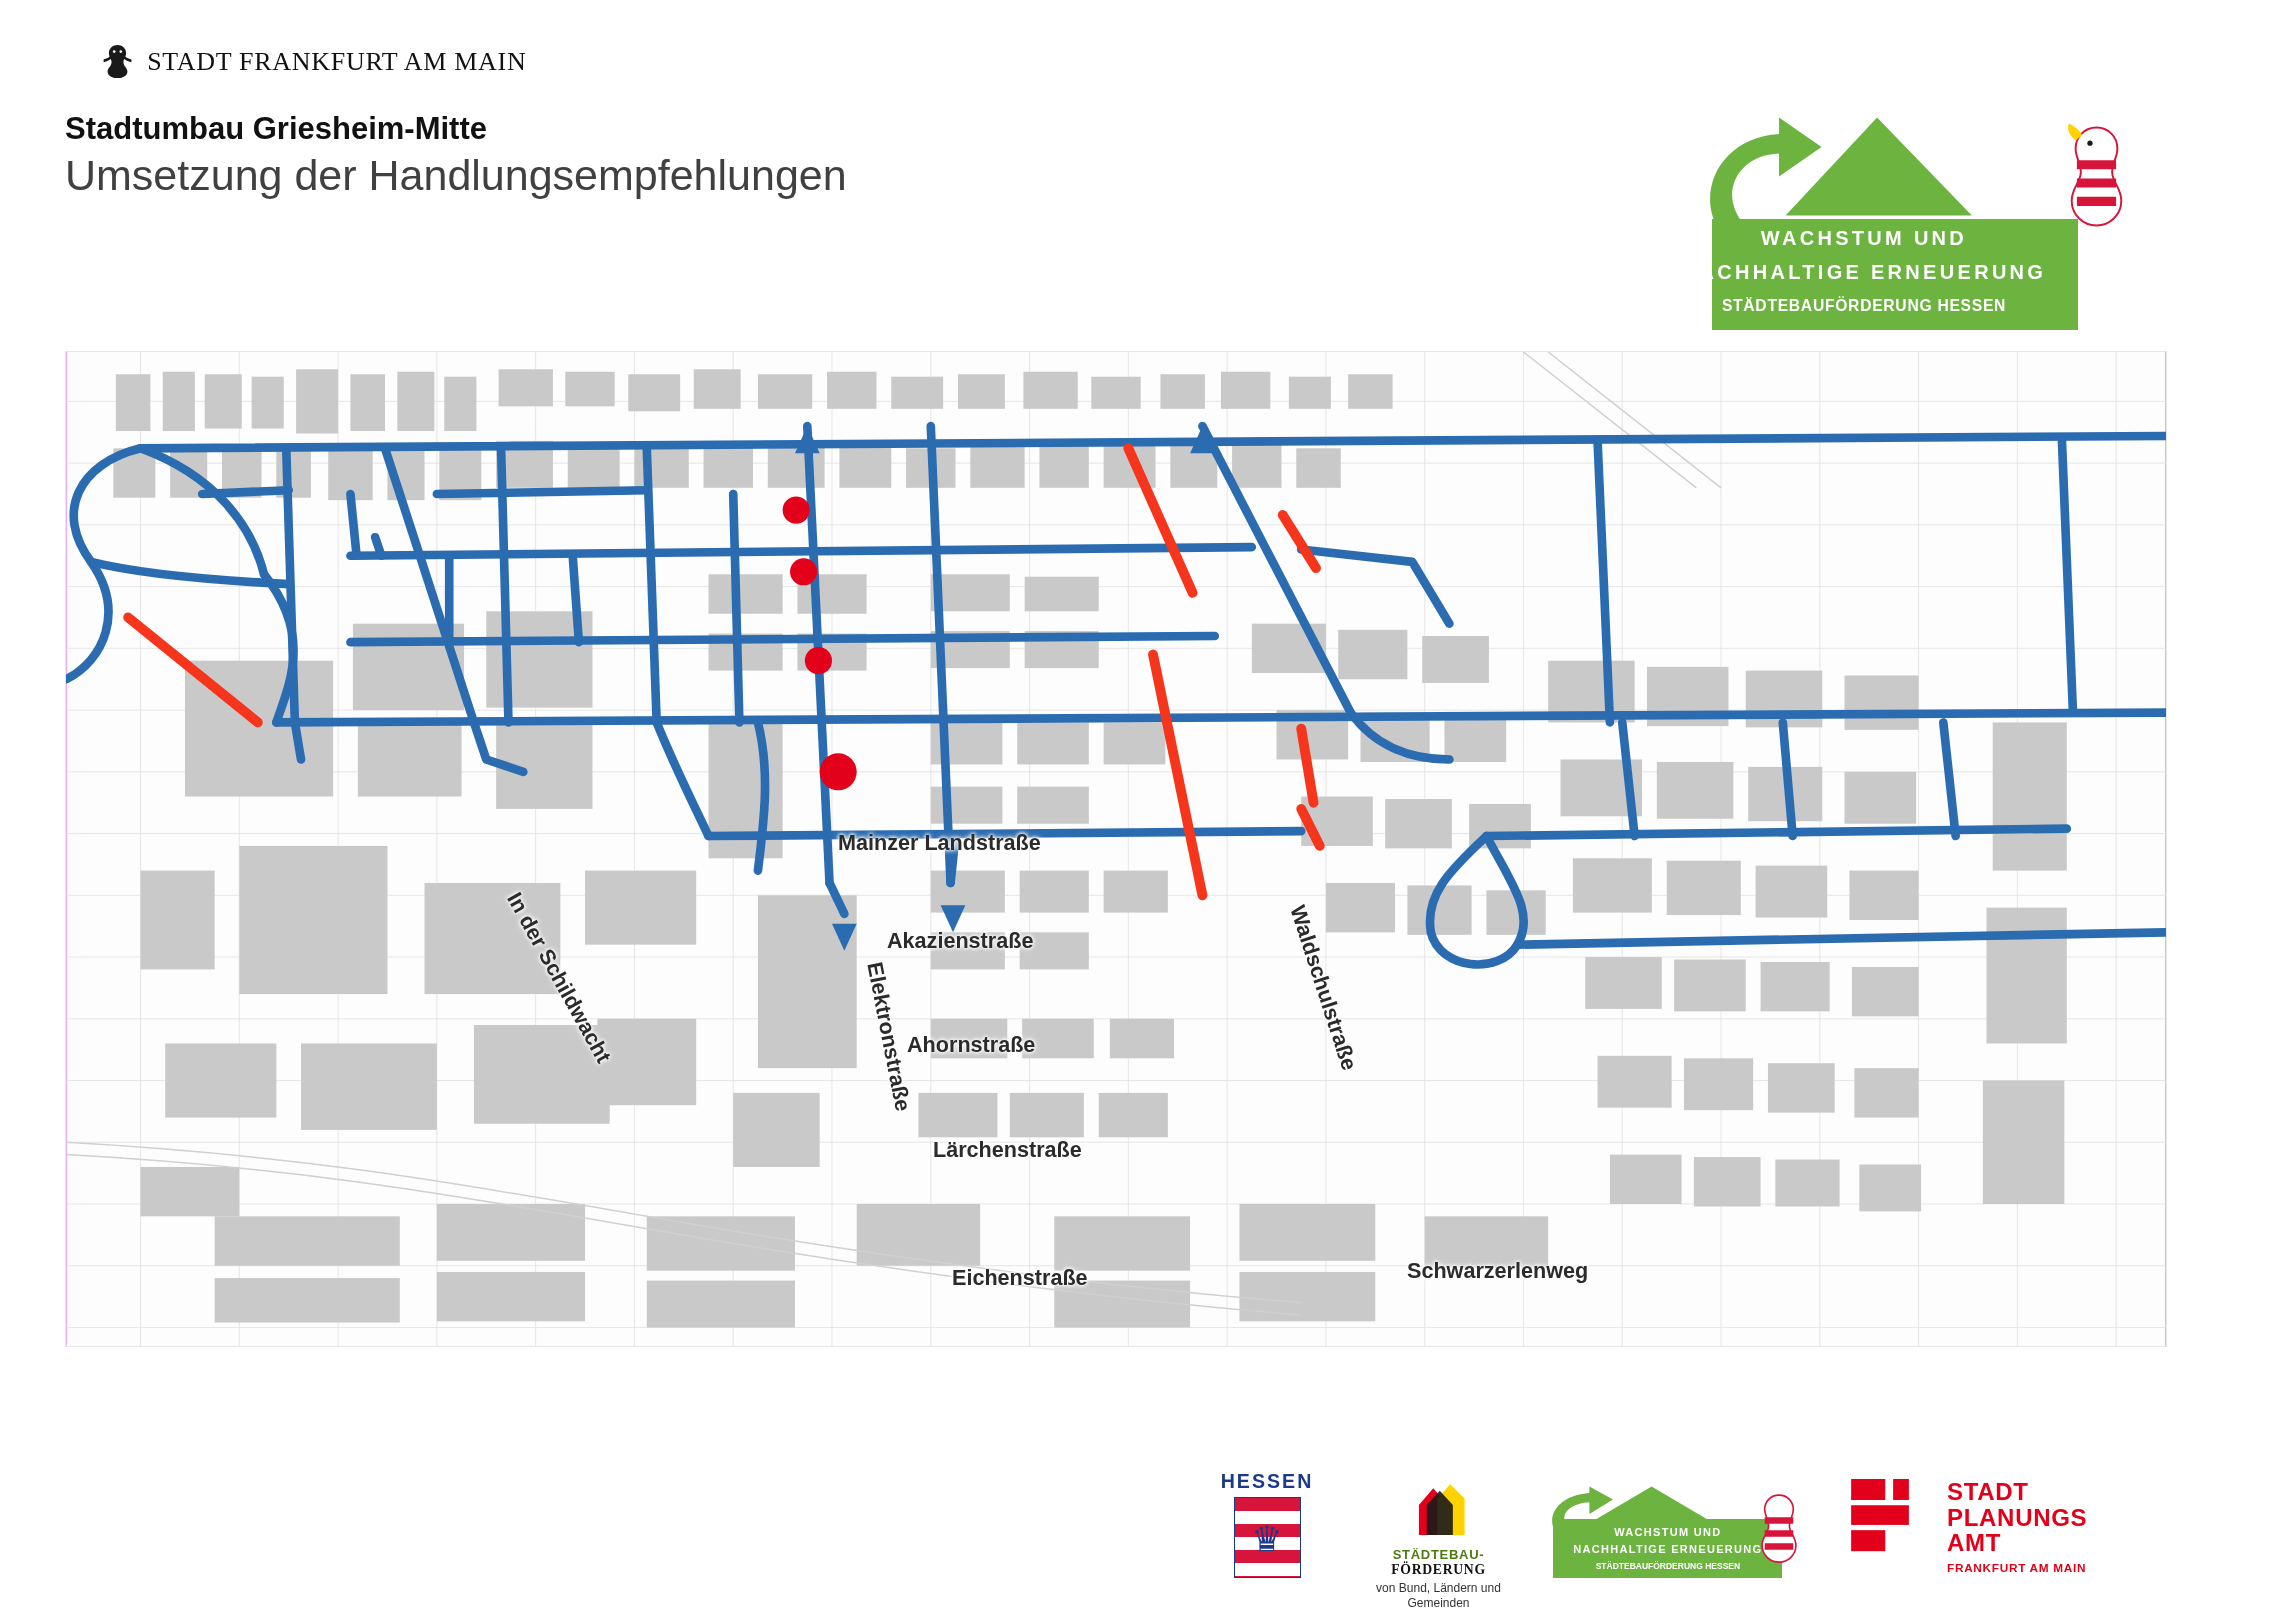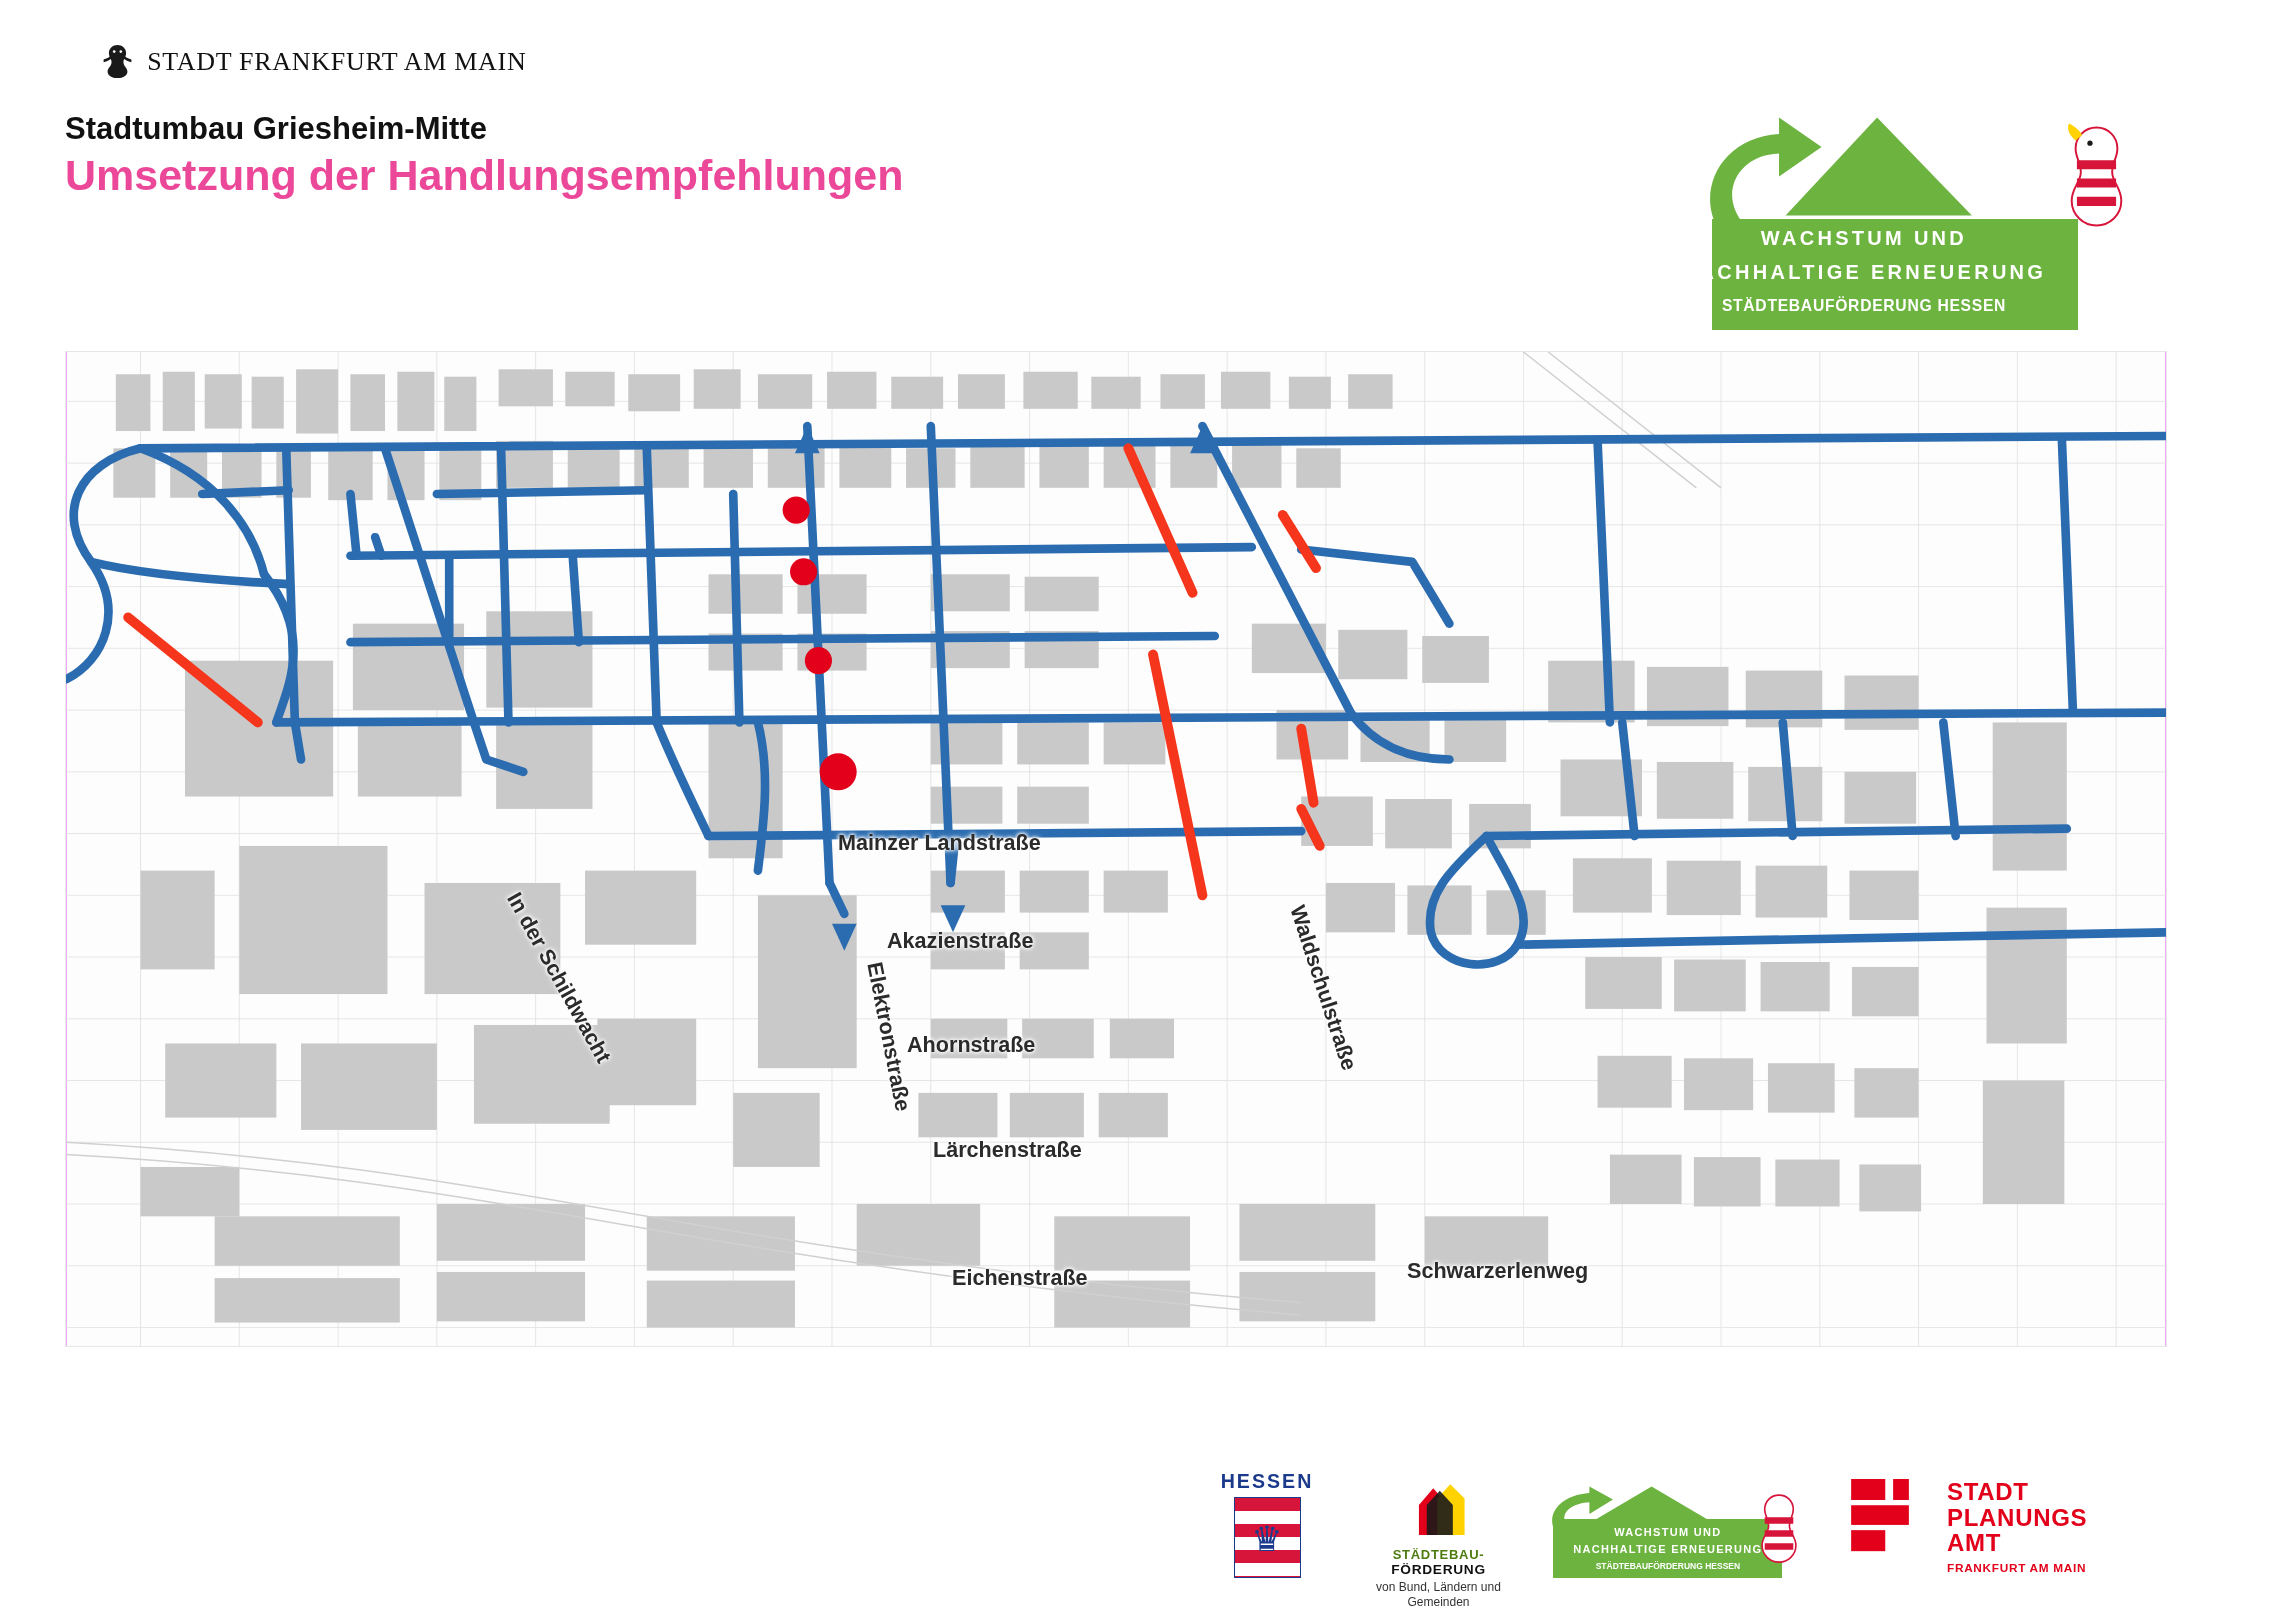--- a/index.html
+++ b/index.html
@@ -6,21 +6,21 @@
   body{width:2295px;height:1622px;position:relative;font-family:"Liberation Sans",sans-serif;overflow:hidden;}
 
   
   .city-logo{position:absolute;left:97px;top:41px;display:flex;align-items:center;gap:9.2px;}
   .city-logo .eagle{width:41px;height:41px;}
   .city-logo .city-text{font-family:"Liberation Serif",serif;font-size:26px;letter-spacing:0.7px;color:#111;white-space:nowrap;}
 
   .title-block{position:absolute;left:65px;top:111px;}
   .t-sub{font-size:31px;font-weight:bold;color:#111;margin:0 0 3.9px 0;}
   .t-main{font-size:43px;font-weight:bold;color:#111;margin:0 0 30px 0;}
-  .t-main2{font-size:43px;font-weight:bold;color:#ec4899;margin:0;}
+  .t-main2{font-size:43px;font-weight:normal;color:#404040;margin:0;}
 
   
   .wachstum{position:absolute;left:1681px;top:114px;width:451px;height:249px;}
   .wachstum .greenbox{position:absolute;left:31px;top:105px;width:366px;height:111px;background:#6cb33f;}
   .wachstum .w-l1{position:absolute;left:0;top:113px;width:366px;text-align:center;color:#fff;font-size:20px;font-weight:bold;letter-spacing:3.3px;}
   .wachstum .w-l2{position:absolute;left:0;top:147px;width:366px;text-align:center;color:#fff;font-size:20px;font-weight:bold;letter-spacing:3.3px;}
   .wachstum .w-l3{position:absolute;left:0;top:183px;width:366px;text-align:center;color:#fff;font-size:15.7px;font-weight:bold;letter-spacing:0.7px;}
 
   
   .map-frame{position:absolute;left:65px;top:351px;width:2100px;height:994px;background:#d946ef;overflow:hidden;border:0.7px solid #e7e7e7;}
@@ -32,21 +32,21 @@
   .bmwsb{position:absolute;left:857px;top:13px;display:flex;align-items:center;gap:11.8px;}
   .bmwsb .bar{width:3.3px;height:63px;background:linear-gradient(to bottom,#000 0 33%,#d00 33% 66%,#fc0 66% 100%);}
   .bmwsb .txt{font-size:14.4px;line-height:1.28;color:#111;}
   .hessen{position:absolute;left:1213px;top:5.2px;width:108px;text-align:center;}
   .hessen .hname{font-size:19.6px;font-weight:bold;letter-spacing:2px;color:#1b3a8c;margin-bottom:3.9px;}
   .hessen .hshield{width:65px;height:79px;margin:0 auto;background:repeating-linear-gradient(to bottom,#d7143a 0 13px,#ffffff 13px 26px);border:1.3px solid #1b3a8c;position:relative;}
   .hessen .hlion{position:absolute;left:50%;top:50%;transform:translate(-50%,-50%);font-size:35px;color:#1b3a8c;line-height:1;}
   .stfoe{position:absolute;left:1370px;top:14.4px;width:137px;text-align:center;}
   .stfoe .house{width:63px;height:60px;margin:0 auto 5.2px auto;position:relative;}
   .stfoe .l1{font-size:13px;font-weight:bold;color:#4d7c0f;letter-spacing:0.7px;}
-  .stfoe .l2{font-size:13.7px;font-weight:bold;color:#111;letter-spacing:0.7px;}
+  .stfoe .l2{font-size:13.7px;font-weight:bold;color:#111;letter-spacing:0.7px;font-family:Liberation Serif, serif;}
   .stfoe .l3{font-size:12px;color:#333;margin-top:3.9px;line-height:1.25;}
   .wach2{position:absolute;left:1537px;top:19.6px;width:275px;height:92px;}
   .wach2 .greenbox{position:absolute;left:16.4px;top:34px;width:229px;height:59px;background:#6cb33f;}
   .wach2 .l1{position:absolute;left:16.4px;top:41px;width:229px;text-align:center;color:#fff;font-size:11px;font-weight:bold;letter-spacing:1.3px;}
   .wach2 .l2{position:absolute;left:16.4px;top:58px;width:229px;text-align:center;color:#fff;font-size:11px;font-weight:bold;letter-spacing:1.3px;}
   .wach2 .l3{position:absolute;left:16.4px;top:76px;width:229px;text-align:center;color:#fff;font-size:8.5px;font-weight:bold;}
   .stadtplanung{position:absolute;left:1851px;top:14.4px;display:flex;align-items:flex-start;gap:17px;}
   .sp-mark{width:79px;height:82px;position:relative;}
   .sp-text .r{font-size:24px;font-weight:bold;color:#e2001a;line-height:1.05;letter-spacing:0.7px;}
   .sp-text .small{font-size:11.8px;font-weight:bold;color:#e2001a;margin-top:6.5px;letter-spacing:0.7px;}

